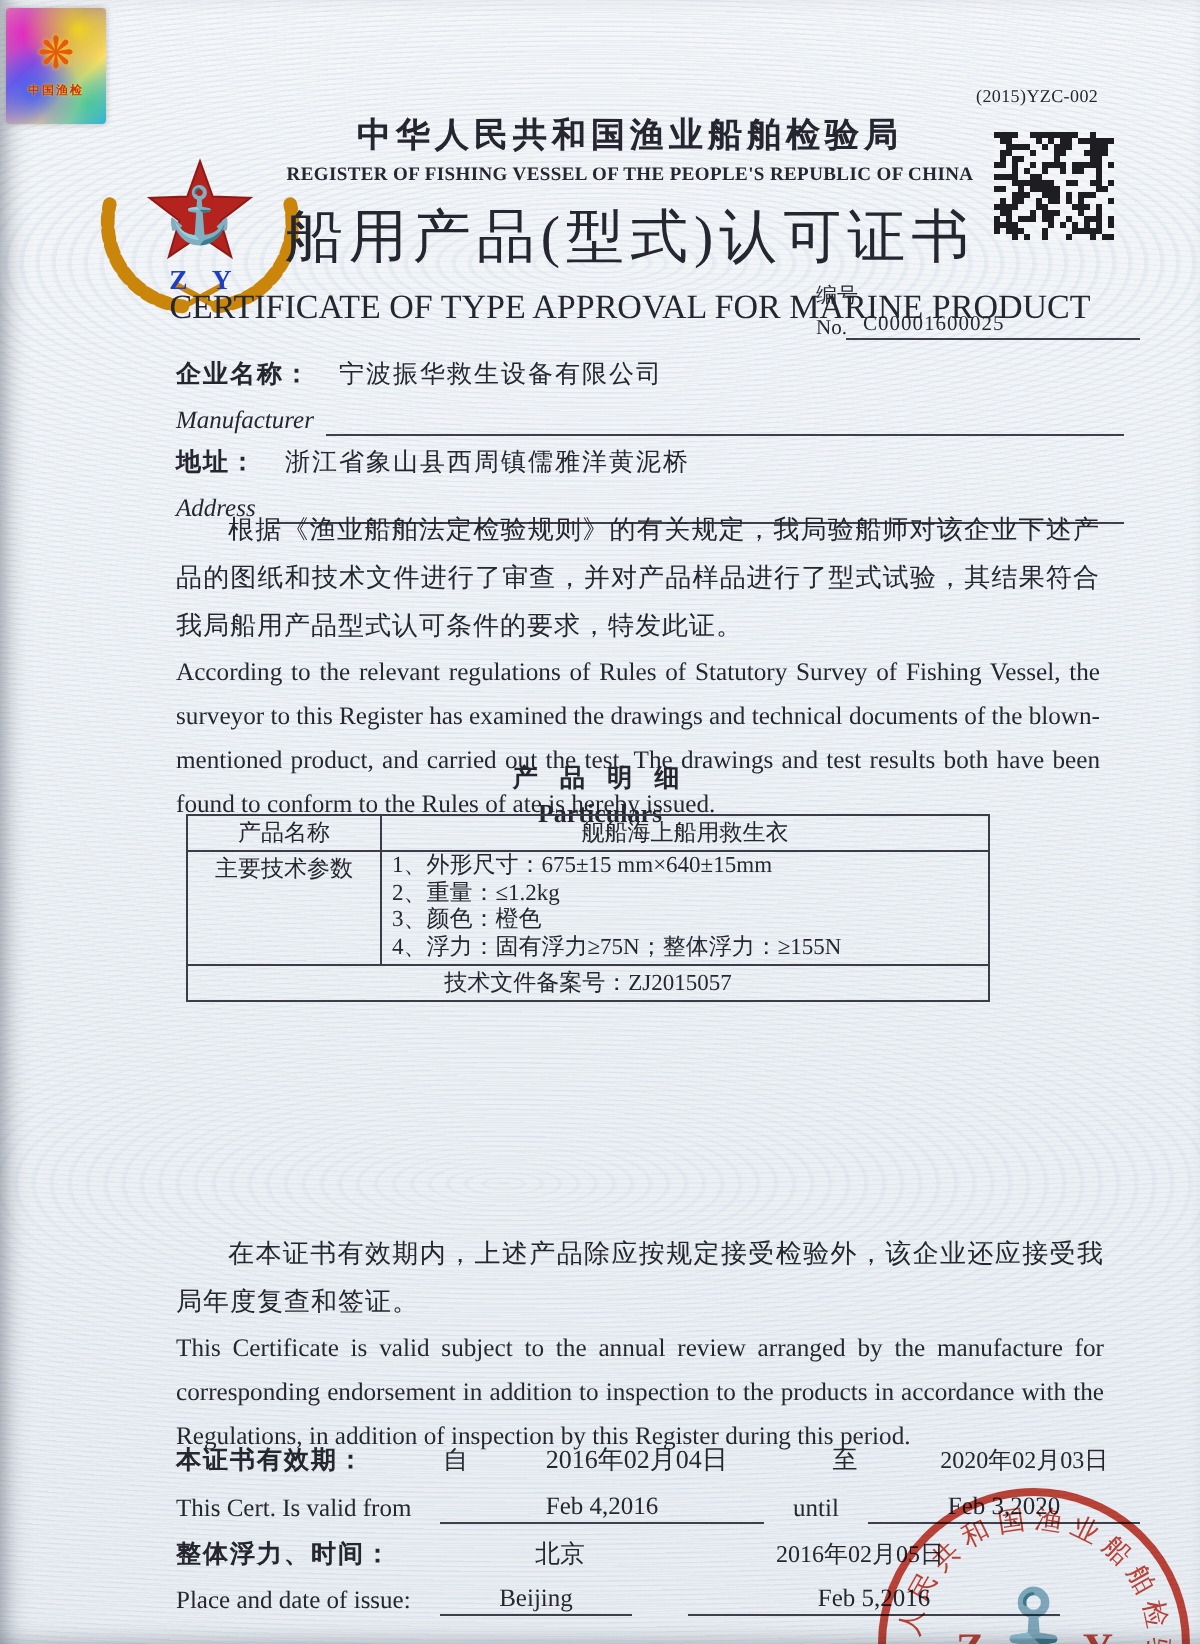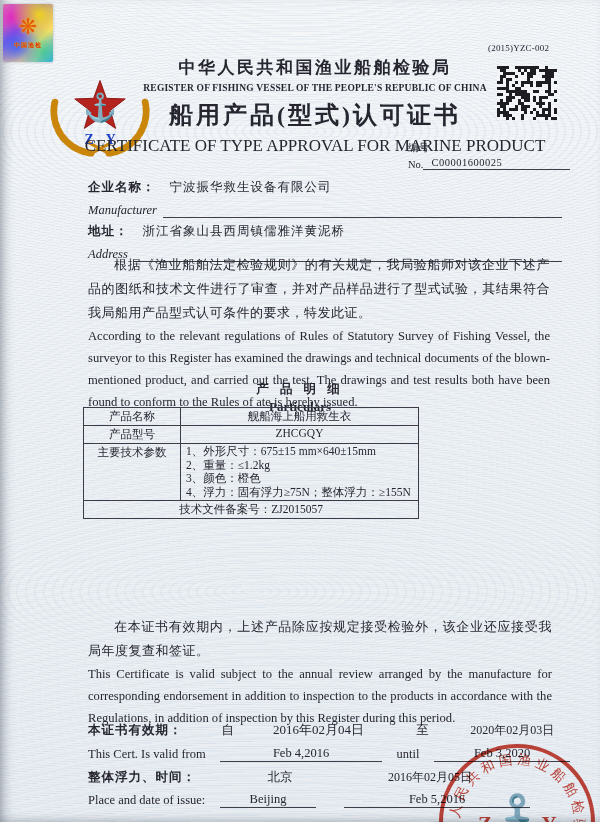--- a/index.html
+++ b/index.html
@@ -25,21 +25,21 @@
       linear-gradient(135deg,#c9a 0%,#86d 38%,#fd8 68%,#4af 100%);
     display:flex;flex-direction:column;align-items:center;justify-content:center;
     box-shadow:0 0 3px rgba(0,0,0,.25);
   }
   .holo .glyph{color:#e35a10;font-size:22px;line-height:22px;text-shadow:0 0 2px #ffd700;}
   .holo .txt{color:#d22b1a;font-size:6px;font-weight:bold;letter-spacing:1px;margin-top:3px;text-shadow:0 0 1px #ff0;}
   
   .headers{left:30px;right:0;top:56px;text-align:center;}
   .h-cn{font-size:17px;letter-spacing:2.5px;font-weight:600;}
   .h-en{font-size:9.5px;font-weight:bold;letter-spacing:.2px;margin-top:4px;}
-  .t-cn{font-size:24px;letter-spacing:3px;font-weight:700;margin-top:6px;text-align:center;}
+  .t-cn{font-size:29px;letter-spacing:3px;font-weight:400;margin-top:6px;text-align:center;}
   .t-en{font-size:17px;font-weight:normal;margin-top:5px;}
   .form-code{left:488px;top:43px;font-size:9px;letter-spacing:.2px;}
   
   .qr{left:497px;top:66px;width:60px;height:54px;display:flex;flex-wrap:wrap;align-content:flex-start;background:rgba(250,250,250,.35);}
   .qr i{width:3px;height:3px;display:block;}
   .qr i.on{background:#1d1d22;}
   
   .numblock{left:408px;top:141px;width:162px;font-size:10.5px;}
   .numrow{display:flex;align-items:flex-end;margin-top:2px;}
   .numrow .val{flex:1;border-bottom:1.2px solid #3f3f4a;padding:0 0 1px 8px;letter-spacing:.5px;}
@@ -52,21 +52,21 @@
   .fill{flex:1;border-bottom:1.2px solid #3f3f4a;margin-left:6px;}
   
   .para1{left:88px;top:253px;width:462px;}
   .para2{left:88px;top:615px;width:464px;}
   .para-cn{font-size:13px;line-height:24px;text-align:justify;text-indent:2em;letter-spacing:.5px;}
   .para-en{font-size:12.6px;line-height:22px;text-align:justify;}
   
   .ptitle{left:0;right:0;top:381px;text-align:center;}
   .ptitle .cn{font-size:12.5px;font-weight:bold;letter-spacing:4px;}
   .ptitle .en{font-size:13px;font-weight:bold;margin-top:1px;}
-  table.part{left:83px;top:407px;width:336px;border-collapse:collapse;position:absolute;}
+  table.part{left:93px;top:407px;width:402px;border-collapse:collapse;position:absolute;}
   table.part td{border:1.2px solid #3c3c48;font-size:11.5px;padding:1px 5px;vertical-align:top;}
   table.part .c1{width:86px;text-align:center;}
   table.part .ctr{text-align:center;}
   table.part .tech div{line-height:13.5px;white-space:nowrap;}
   
   .validity{left:88px;top:718px;width:482px;}
   .issue{left:88px;top:765px;width:482px;}
   .brow{display:flex;align-items:flex-end;font-size:12.5px;height:21px;}
   .brow .u{border-bottom:1.2px solid #3f3f4a;text-align:center;}
   .ctrtxt{text-align:center;}
@@ -501,24 +501,20 @@
   <div class="abs ptitle">
     <div class="cn">产 品 明 细</div>
     <div class="en">Particulars</div>
   </div>
 
   <table class="part">
     <tbody>
         <tr>
       <td class="c1">产品名称</td>
       <td class="ctr">舰船海上船用救生衣</td>
-    </tr>
-    <tr>
-      <td class="c1">产品型号</td>
-      <td class="ctr">ZHCGQY</td>
     </tr>
     <tr>
       <td class="c1">主要技术参数</td>
       <td class="tech">
         <div>1、外形尺寸：675±15 mm×640±15mm</div>
         <div>2、重量：≤1.2kg</div>
         <div>3、颜色：橙色</div>
         <div>4、浮力：固有浮力≥75N；整体浮力：≥155N</div>
       </td>
     </tr>

